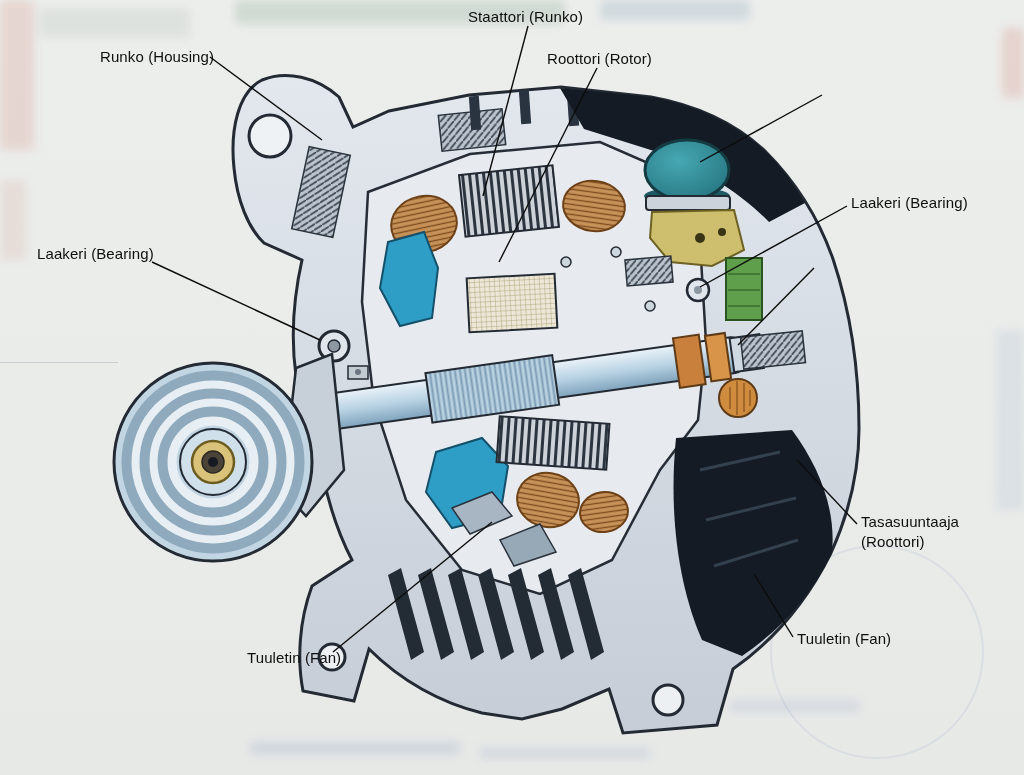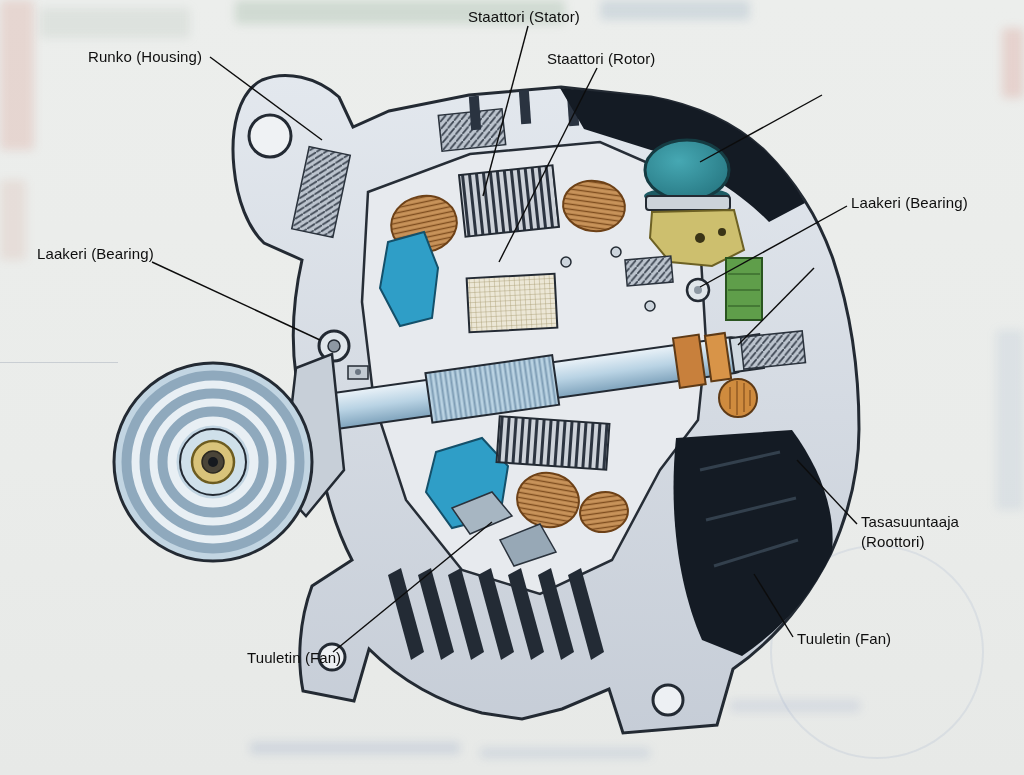--- a/index.html
+++ b/index.html
@@ -193,23 +193,23 @@
       <line x1="822" y1="95" x2="700" y2="162"></line>
       <line x1="847" y1="206" x2="700" y2="287"></line>
       <line x1="814" y1="268" x2="738" y2="345"></line>
       <line x1="152" y1="262" x2="320" y2="340"></line>
       <line x1="857" y1="524" x2="797" y2="460"></line>
       <line x1="793" y1="637" x2="754" y2="574"></line>
       <line x1="333" y1="652" x2="492" y2="522"></line>
     </g>
   </svg>
 
-  <div class="label" style="left:88px;top:47px;">Runko (Housing)</div>
-  <div class="label" style="left:468px;top:7px;">Staattori (Stator)</div>
-  <div class="label" style="left:547px;top:49px;">Staattori (Rotor)</div>
+  <div class="label" style="left:100px;top:47px;">Runko (Housing)</div>
+  <div class="label" style="left:468px;top:7px;">Staattori (Runko)</div>
+  <div class="label" style="left:547px;top:49px;">Roottori (Rotor)</div>
   <div class="label" style="left:851px;top:193px;">Laakeri (Bearing)</div>
   <div class="label" style="left:37px;top:244px;">Laakeri (Bearing)</div>
   <div class="label" style="left:861px;top:512px;">Tasasuuntaaja
 (Roottori)</div>
   <div class="label" style="left:797px;top:629px;">Tuuletin (Fan)</div>
   <div class="label" style="left:247px;top:648px;">Tuuletin (Fan)</div>
 
 </div>
 
 </body></html>

